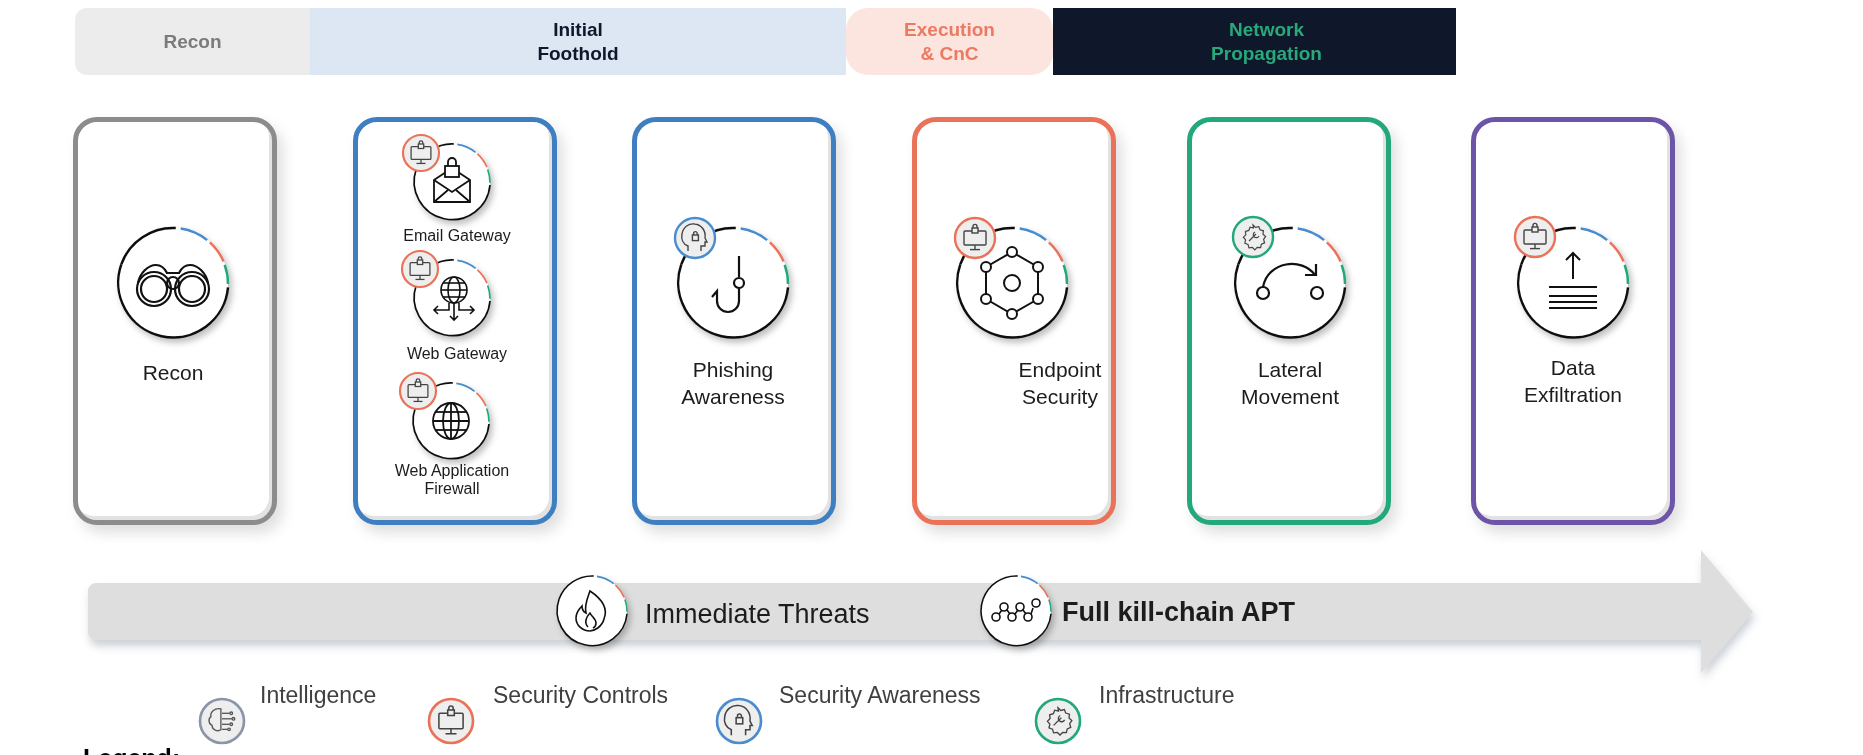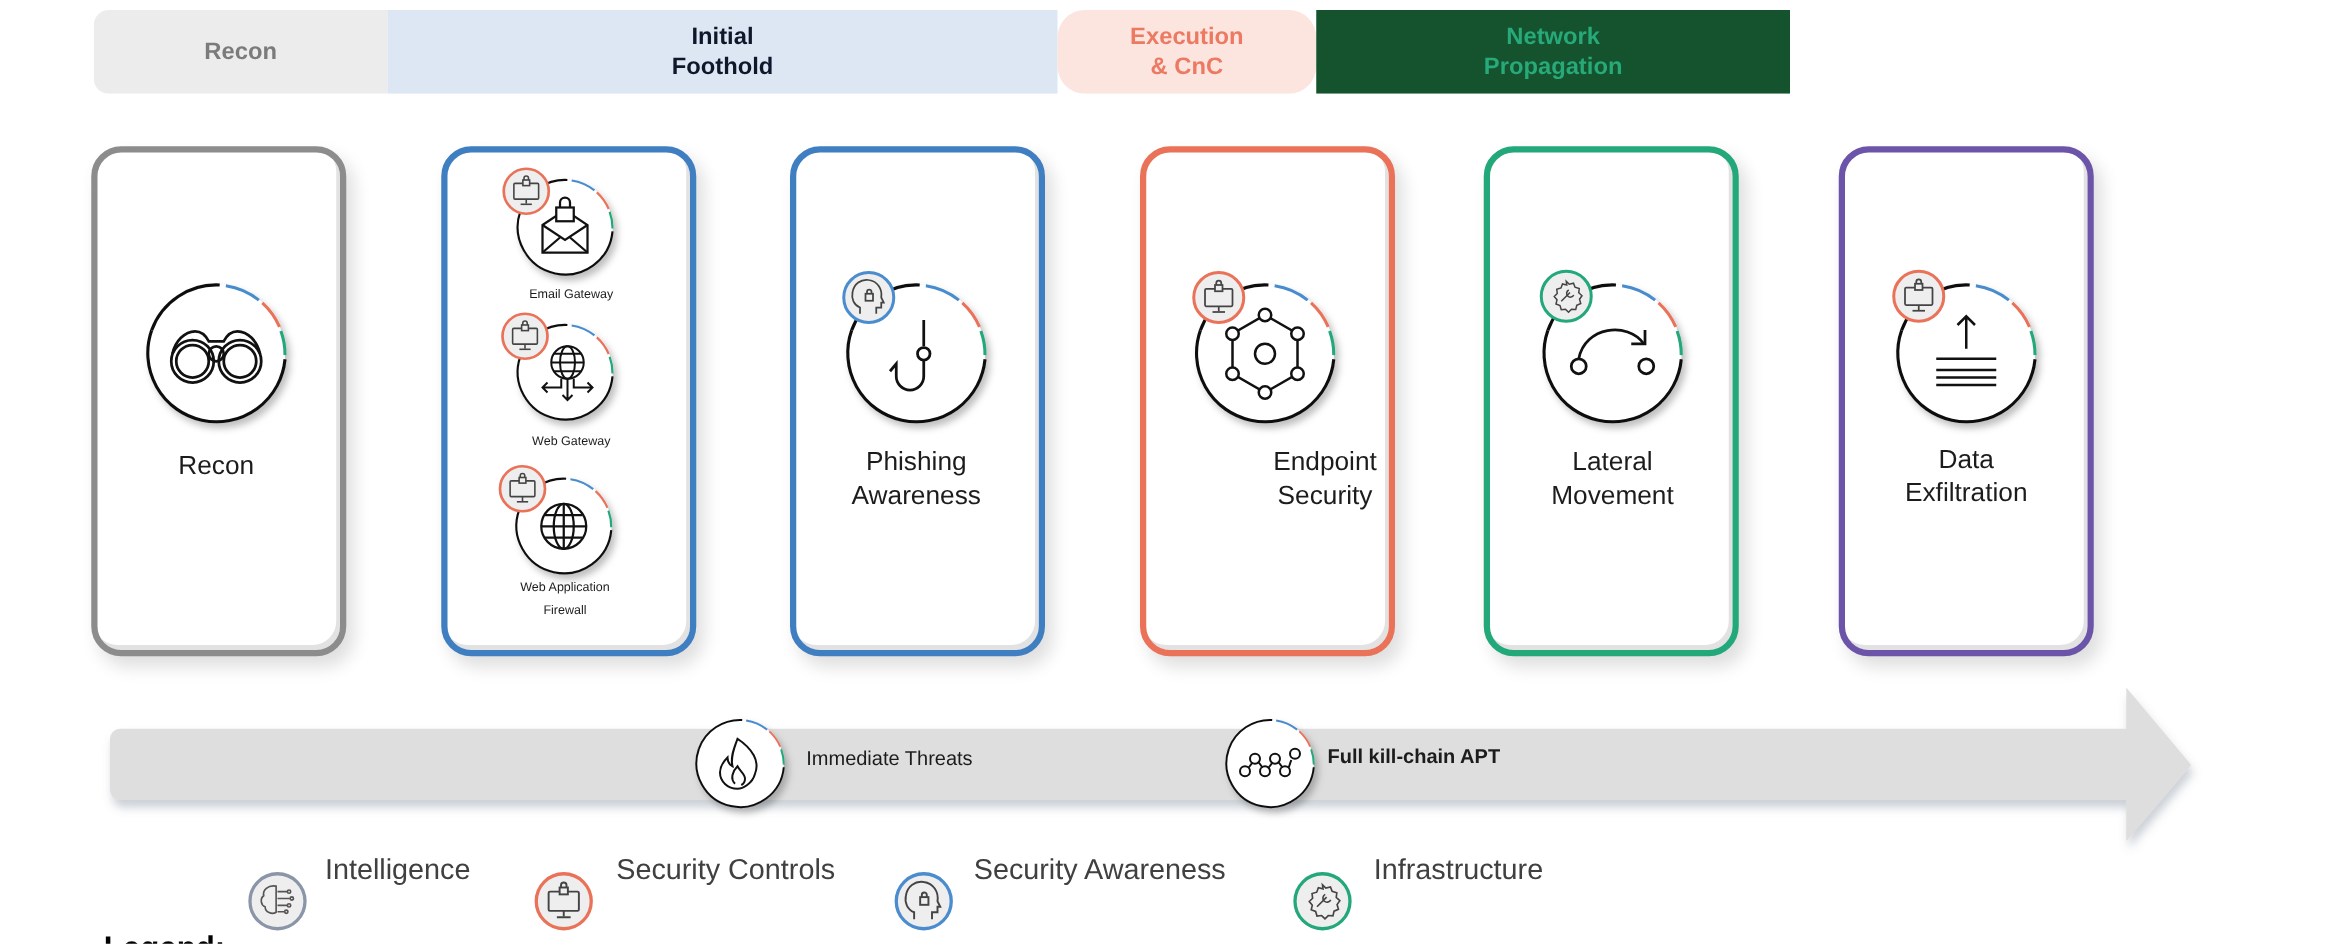--- a/index.html
+++ b/index.html
@@ -7,43 +7,43 @@
          font-family: "Liberation Sans", sans-serif; color: #1a1a1a; }
 
   
   .phase-band { position: absolute; left: 75px; top: 8px; width: 1615px; height: 67px;
                 display: flex; border-radius: 12px; overflow: hidden; }
   .phase { height: 100%; display: flex; align-items: center; justify-content: center;
            text-align: center; font-weight: bold; font-size: 19px; line-height: 24px; white-space: pre-line; }
   .phase.recon   { width: 235px; background: #ececec; color: #7b7b7b; }
   .phase.initial { width: 536px; background: #dce7f3; color: #0f172a; }
   .phase.exec    { width: 207px; background: #fce4df; color: #ec7a63; border-radius: 22px; }
-  .phase.network { width: 379px; background: #14532d; color: #27a97a; }
+  .phase.network { width: 379px; background: #0f172a; color: #27a97a; padding-left: 24px; }
   .phase.action  { width: 258px; background: #e7e3f3; color: #7a5fbe; }
 
   
   .card { position: absolute; top: 117px; width: 194px; height: 398px;
           border: 5px solid #888; border-radius: 24px; background: #fff;
           box-shadow: inset -3px -4px 0 #e2e2e2, 6px 8px 14px rgba(0,0,0,0.13); }
   .card.gray   { border-color: #8c8c8c; }
   .card.blue   { border-color: #3f7fc1; }
   .card.red    { border-color: #ea7259; }
   .card.green  { border-color: #22a879; }
   .card.purple { border-color: #6c55a8; }
 
   .stage-label { position: absolute; text-align: center; font-size: 21px; line-height: 27px;
                  color: #1c1c1c; white-space: pre-line; width: 200px; }
-  .sub-label { position: absolute; text-align: center; font-size: 10px; line-height: 18px;
+  .sub-label { position: absolute; text-align: center; font-size: 16px; line-height: 18px;
                color: #1c1c1c; white-space: pre-line; width: 160px; }
 
   svg.overlay { position: absolute; left: 0; top: 0; pointer-events: none; }
   svg.overlay * { pointer-events: auto; }
 
   
-  .arrow-text { position: absolute; font-size: 16px; color: #1c1c1c; white-space: nowrap; }
+  .arrow-text { position: absolute; font-size: 27px; color: #1c1c1c; white-space: nowrap; }
 
   
   .legend-title { position: absolute; left: 83px; top: 707px; font-size: 25px; font-weight: bold; color: #000000; margin-top: 37px; }
   .legend-text { position: absolute; top: 682px; font-size: 23px; color: #404040; white-space: nowrap; }
 </style>
 </head>
 <body>
 
 <div class="phase-band">
   <div class="phase recon">Recon</div>

